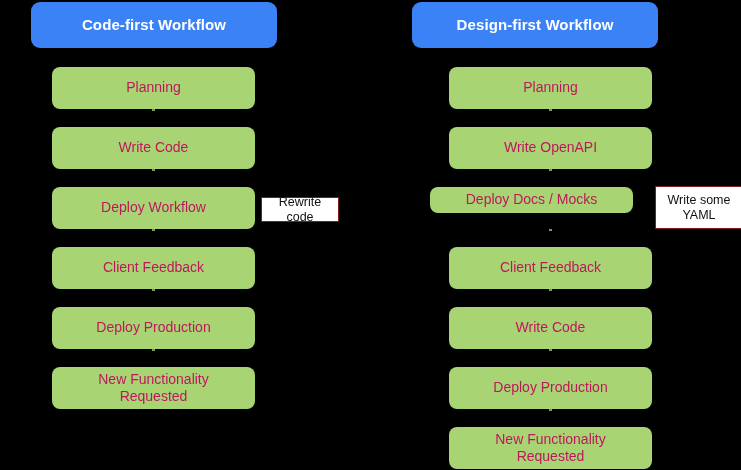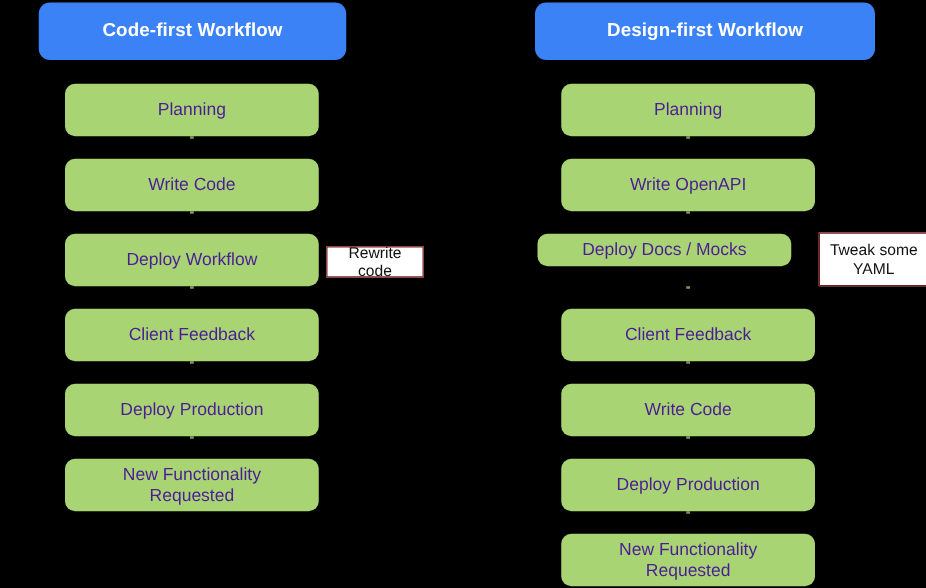--- a/index.html
+++ b/index.html
@@ -40,21 +40,21 @@
     text-align: center;
     font-weight: bold;
     font-size: 15px;
     letter-spacing: 0.1px;
     line-height: 1.15;
   }
   .step-box {
     position: absolute;
     box-sizing: border-box;
     background: #a8d474;
-    color: #4c1d95;
+    color: #be185d;
     border-radius: 8px;
     display: flex;
     align-items: center;
     justify-content: center;
     text-align: center;
     font-size: 14px;
     line-height: 1.22;
     padding: 0 8px;
   }
   .step-box .step-label {
@@ -132,21 +132,21 @@
     </div>
 
     <div class="callout-box" style="left:261px; top:197px; width:78px; height:25px;">
       <span class="callout-label">Rewrite code</span>
     </div>
 
   </div>
 
   <div class="column">
 
-    <div class="header-box" style="left:428px; top:2px; width:272px; height:46px;">
+    <div class="header-box" style="left:412px; top:2px; width:246px; height:46px;">
       <span>Design-first Workflow</span>
     </div>
 
     <div class="step-box" style="left:449px; top:67px; width:203px; height:42px;">
       <span class="step-label">Planning</span>
     </div>
     <div class="connector-nub" style="left:549px; top:109px;"></div>
 
     <div class="step-box" style="left:449px; top:127px; width:203px; height:42px;">
       <span class="step-label">Write OpenAPI</span>
@@ -172,19 +172,19 @@
       <span class="step-label">Deploy Production</span>
     </div>
     <div class="connector-nub" style="left:549px; top:409px;"></div>
 
     <div class="step-box" style="left:449px; top:427px; width:203px; height:42px;">
       <span class="step-label">New Functionality
 Requested</span>
     </div>
 
     <div class="callout-box" style="left:655px; top:186px; width:88px; height:43px;">
-      <span class="callout-label">Tweak some
+      <span class="callout-label">Write some
 YAML</span>
     </div>
 
   </div>
 
 </div>
 
 </body></html>

